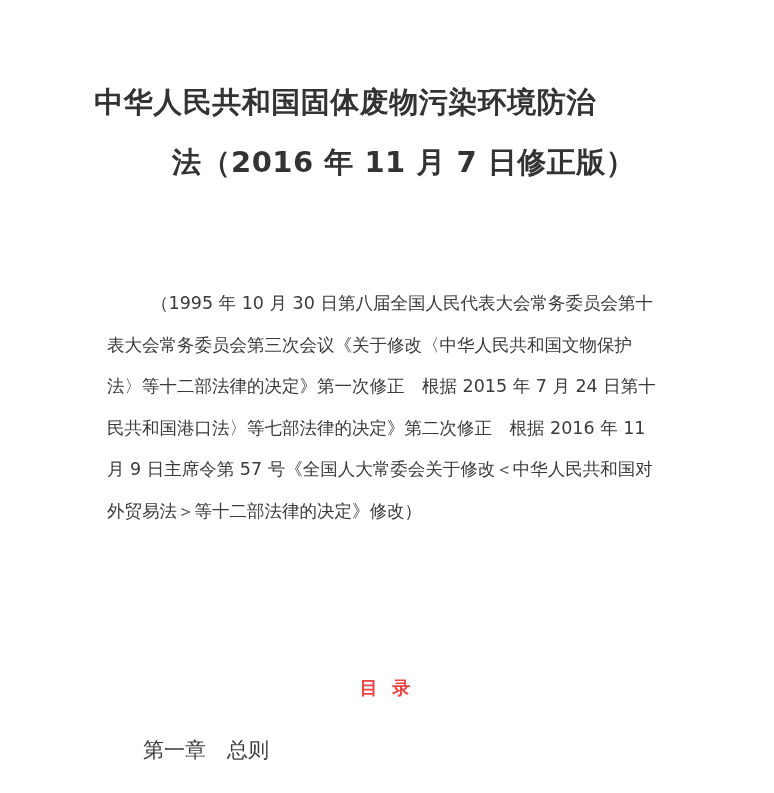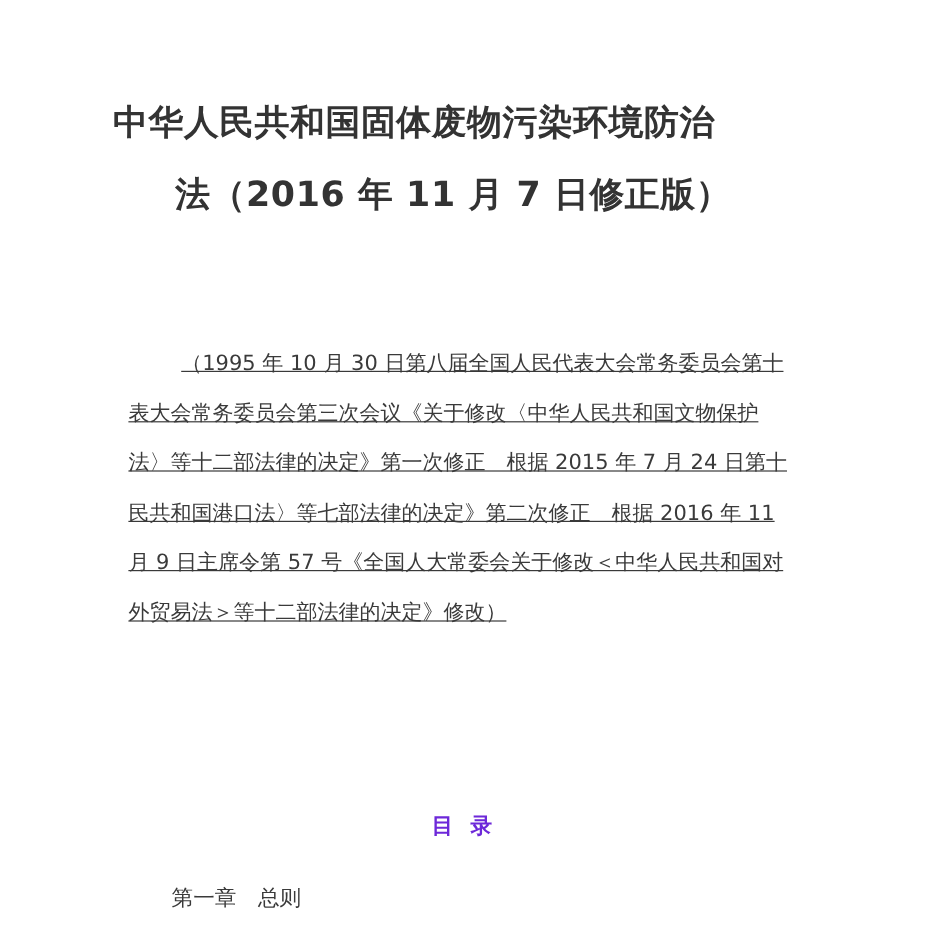--- a/index.html
+++ b/index.html
@@ -24,57 +24,56 @@
       color: #333333;
       letter-spacing: 0.5px;
       white-space: nowrap;
     }
     .title-line-1 {
       top: 83px;
       text-align: center;
     }
     .title-line-2 {
       top: 143px;
-      left: 146px;
+      left: 172px;
       width: auto;
     }
     .preamble {
       position: absolute;
       left: 107px;
       top: 283px;
       width: 558px;
       font-size: 17.5px;
       line-height: 41.5px;
       color: #3a3a3a;
-      text-decoration: underline;
     }
     .preamble .pline {
       display: block;
       white-space: nowrap;
       height: 41.5px;
     }
     .preamble .pline.first {
       padding-left: 44px;
     }
     .toc-heading {
       position: absolute;
       top: 676px;
       left: 0;
       width: 774px;
       text-align: center;
       font-weight: bold;
       font-size: 18px;
-      color: #6d28d9;
+      color: #ef4444;
       letter-spacing: 4px;
     }
     .toc-item {
       position: absolute;
       top: 736px;
       left: 143px;
-      font-size: 18px;
+      font-size: 21px;
       color: #3a3a3a;
       white-space: pre;
     }
   </style>
 </head>
 <body>
 
 <div>
   <div class="title title-line-1">中华人民共和国固体废物污染环境防治</div>
   <div class="title title-line-2">法（2016 年 11 月 7 日修正版）</div>

